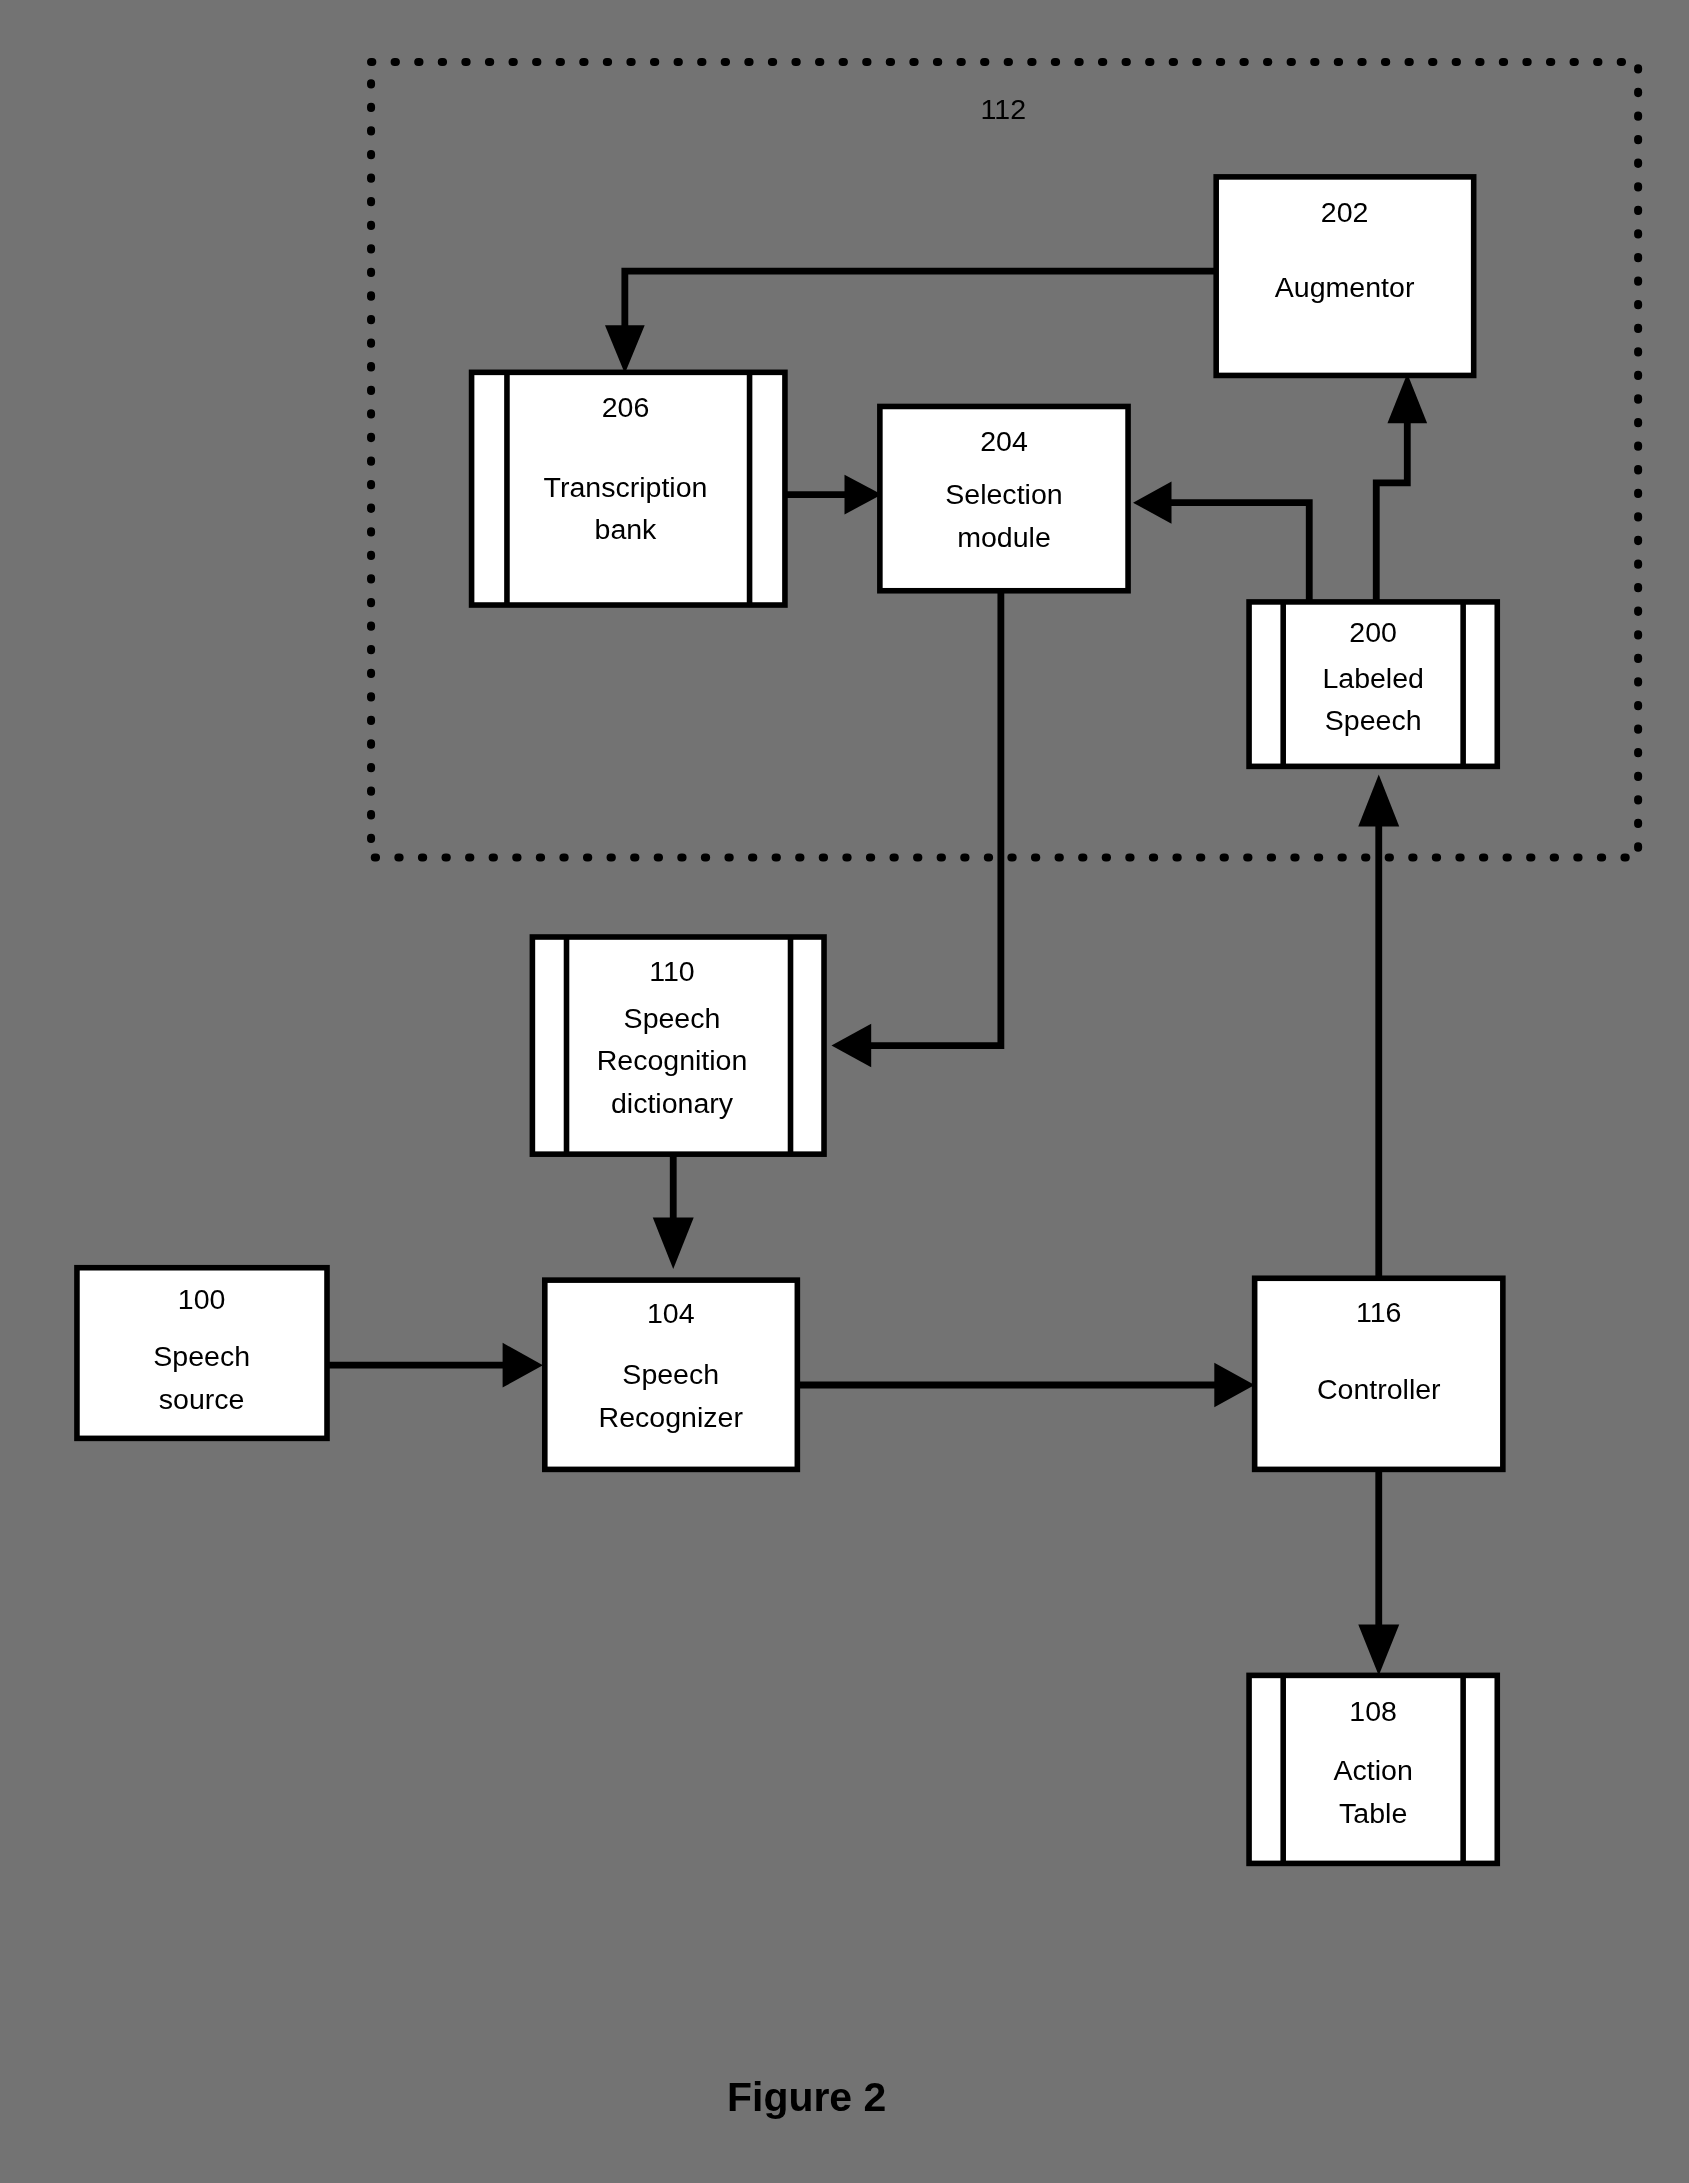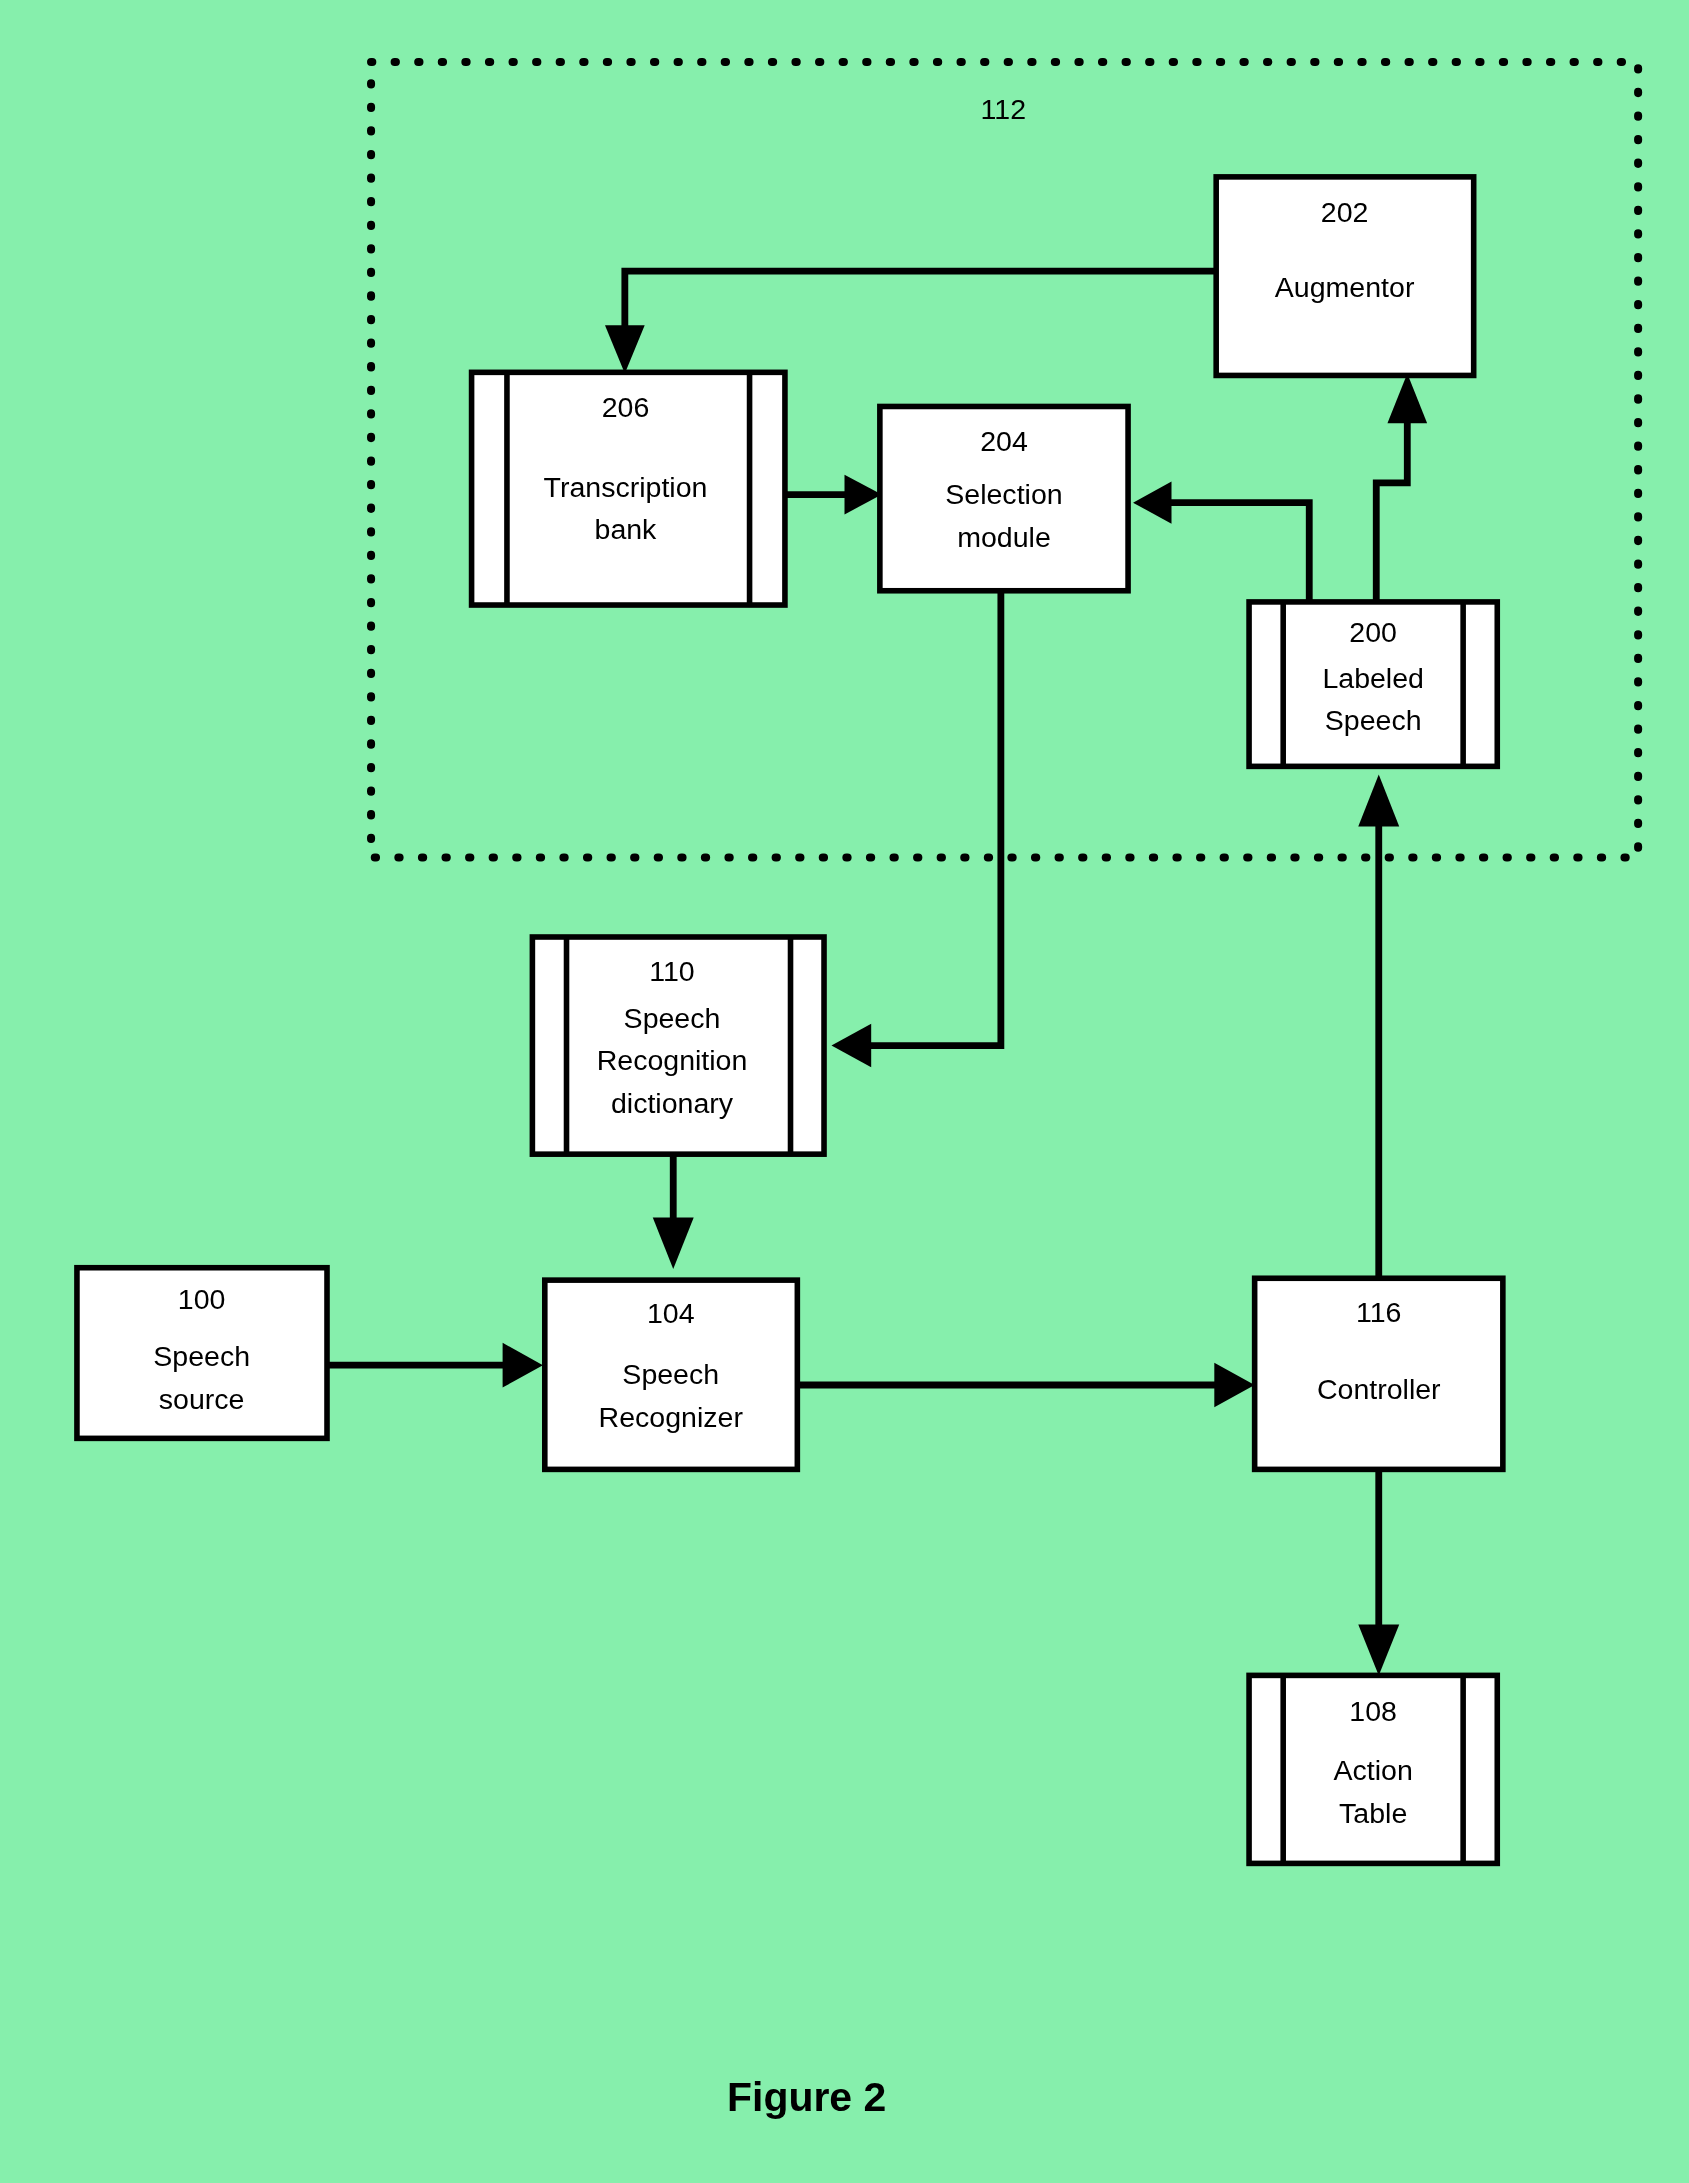--- a/index.html
+++ b/index.html
@@ -12,21 +12,21 @@
     width: 1689px;
     height: 2183px;
     font-family: "Liberation Sans", sans-serif;
     color: #000000;
     overflow: hidden;
   }
   #figure-root {
     position: relative;
     width: 1689px;
     height: 2183px;
-    background: #86efac;
+    background: #737373;
   }
   svg#diagram {
     display: block;
     width: 1689px;
     height: 2183px;
   }
   .box-rect {
     fill: #ffffff;
     stroke: #000000;
     stroke-width: 9;

